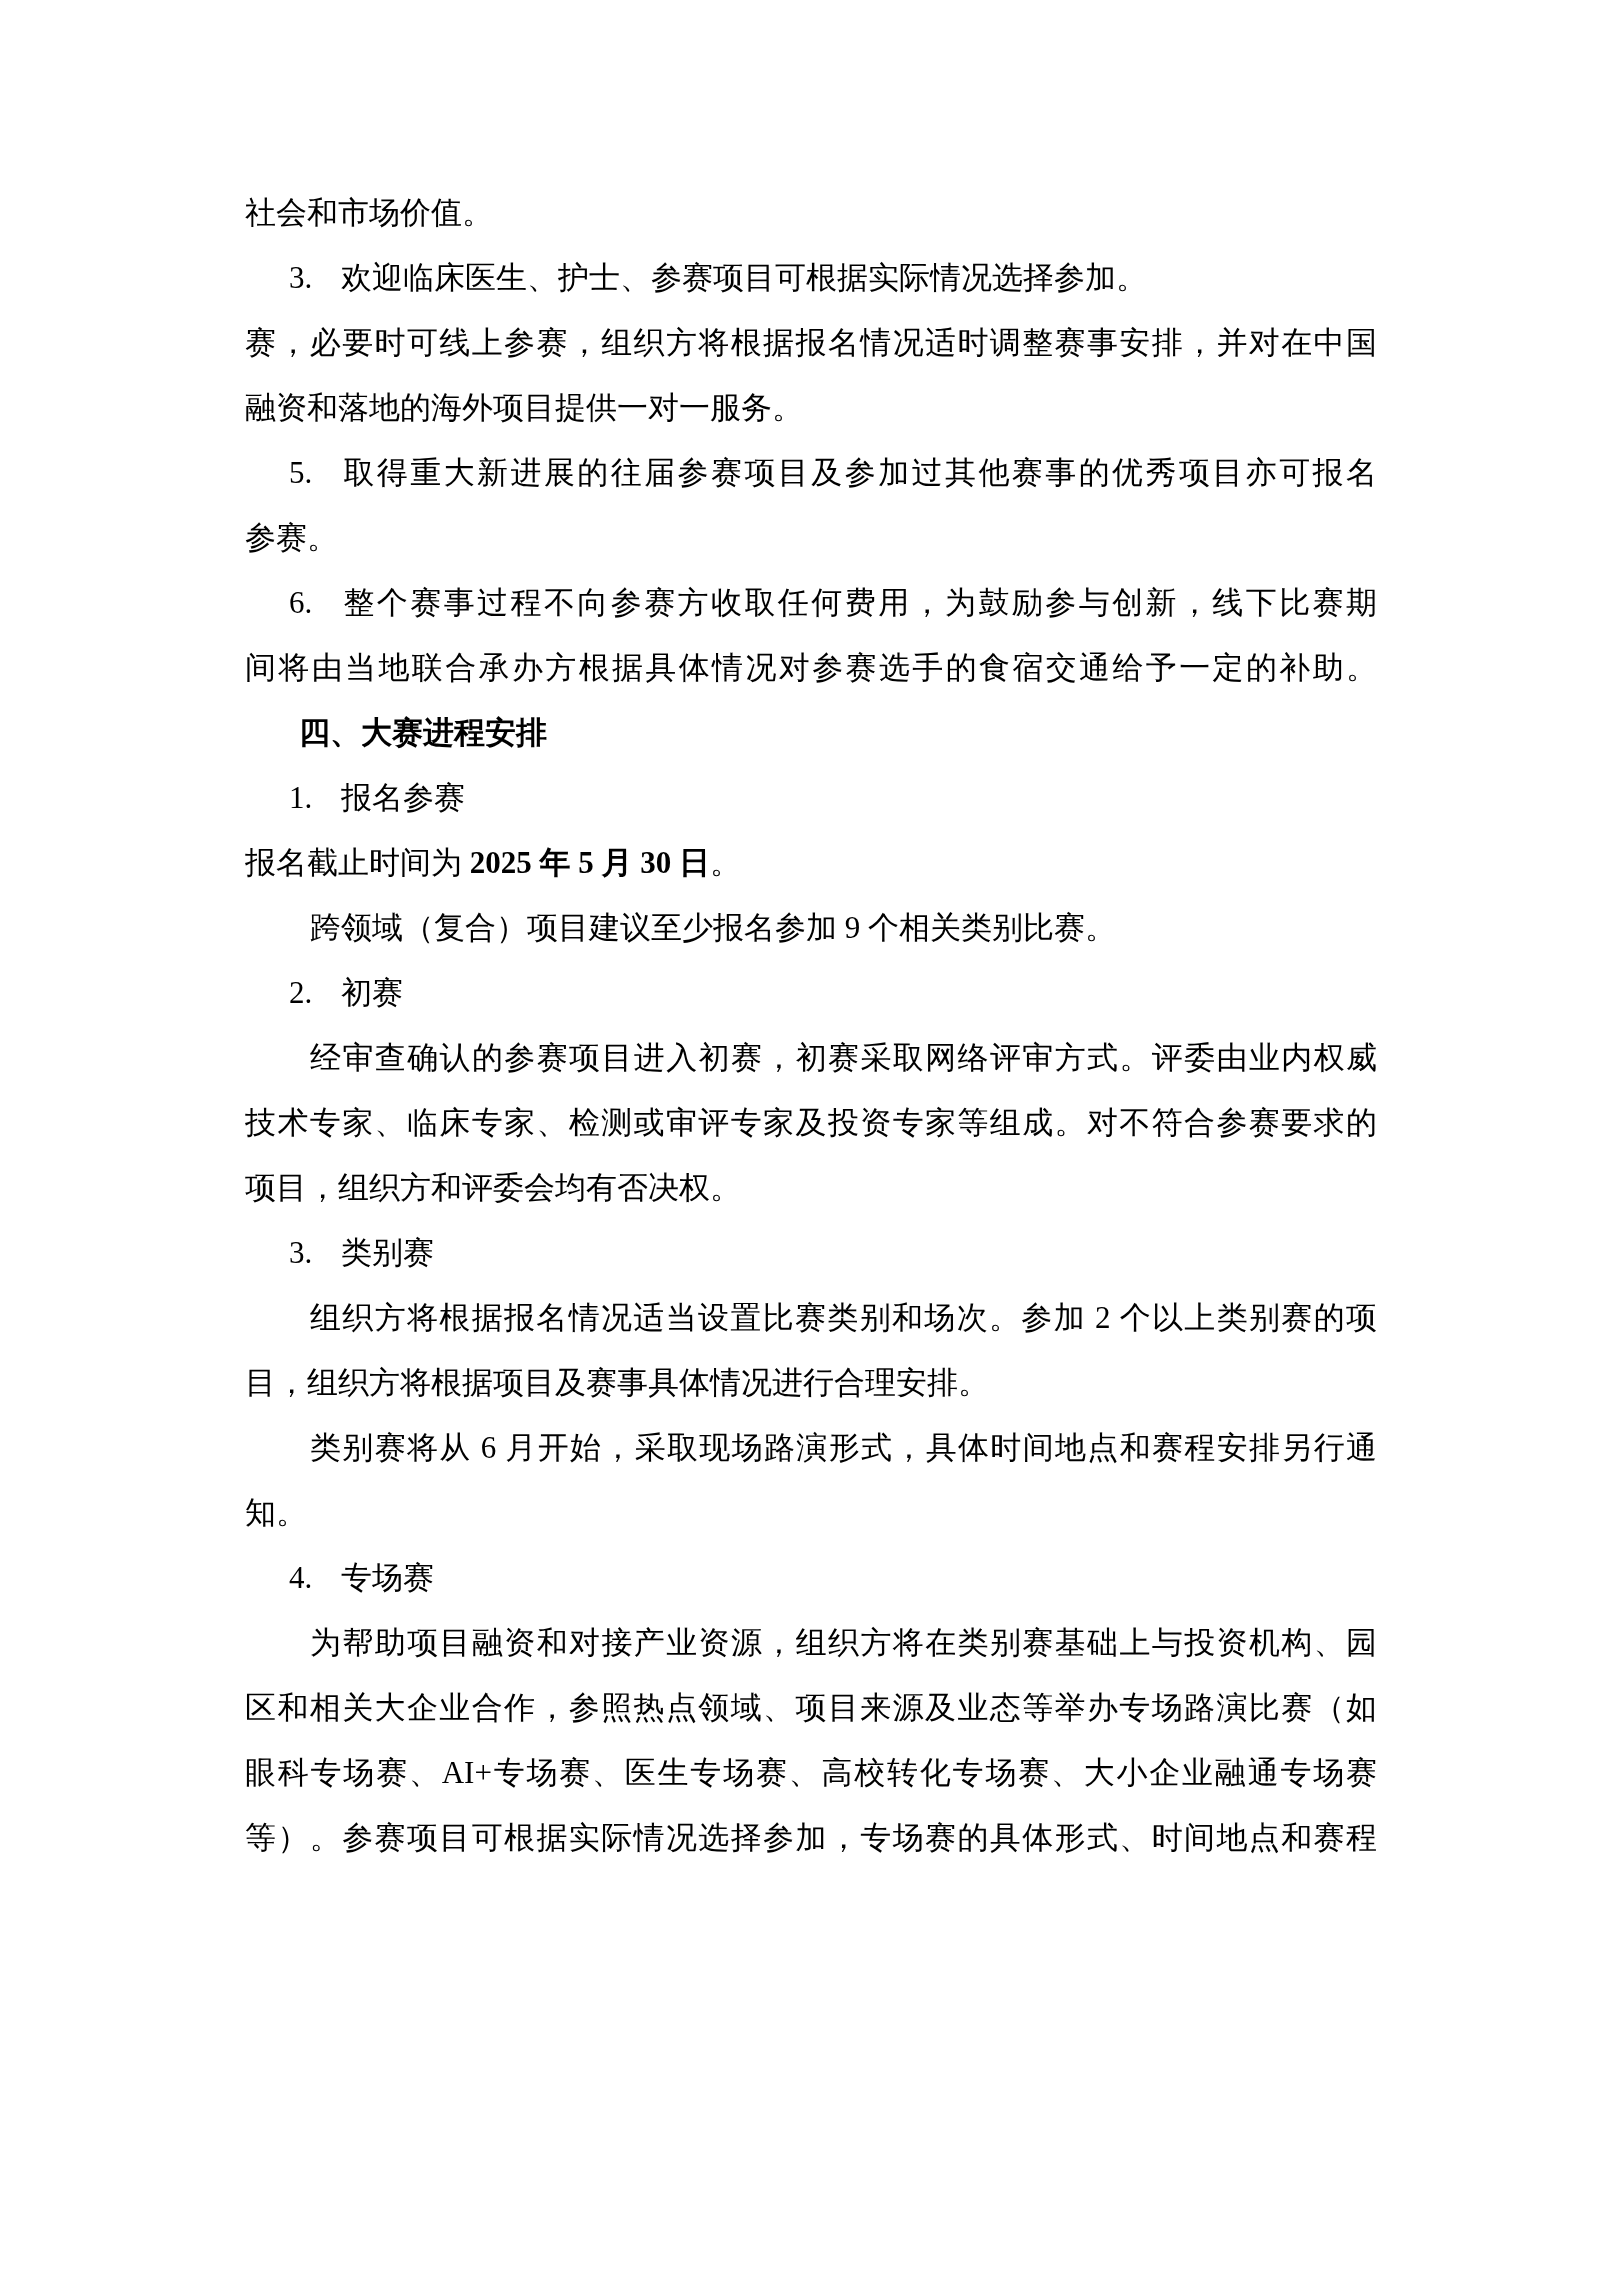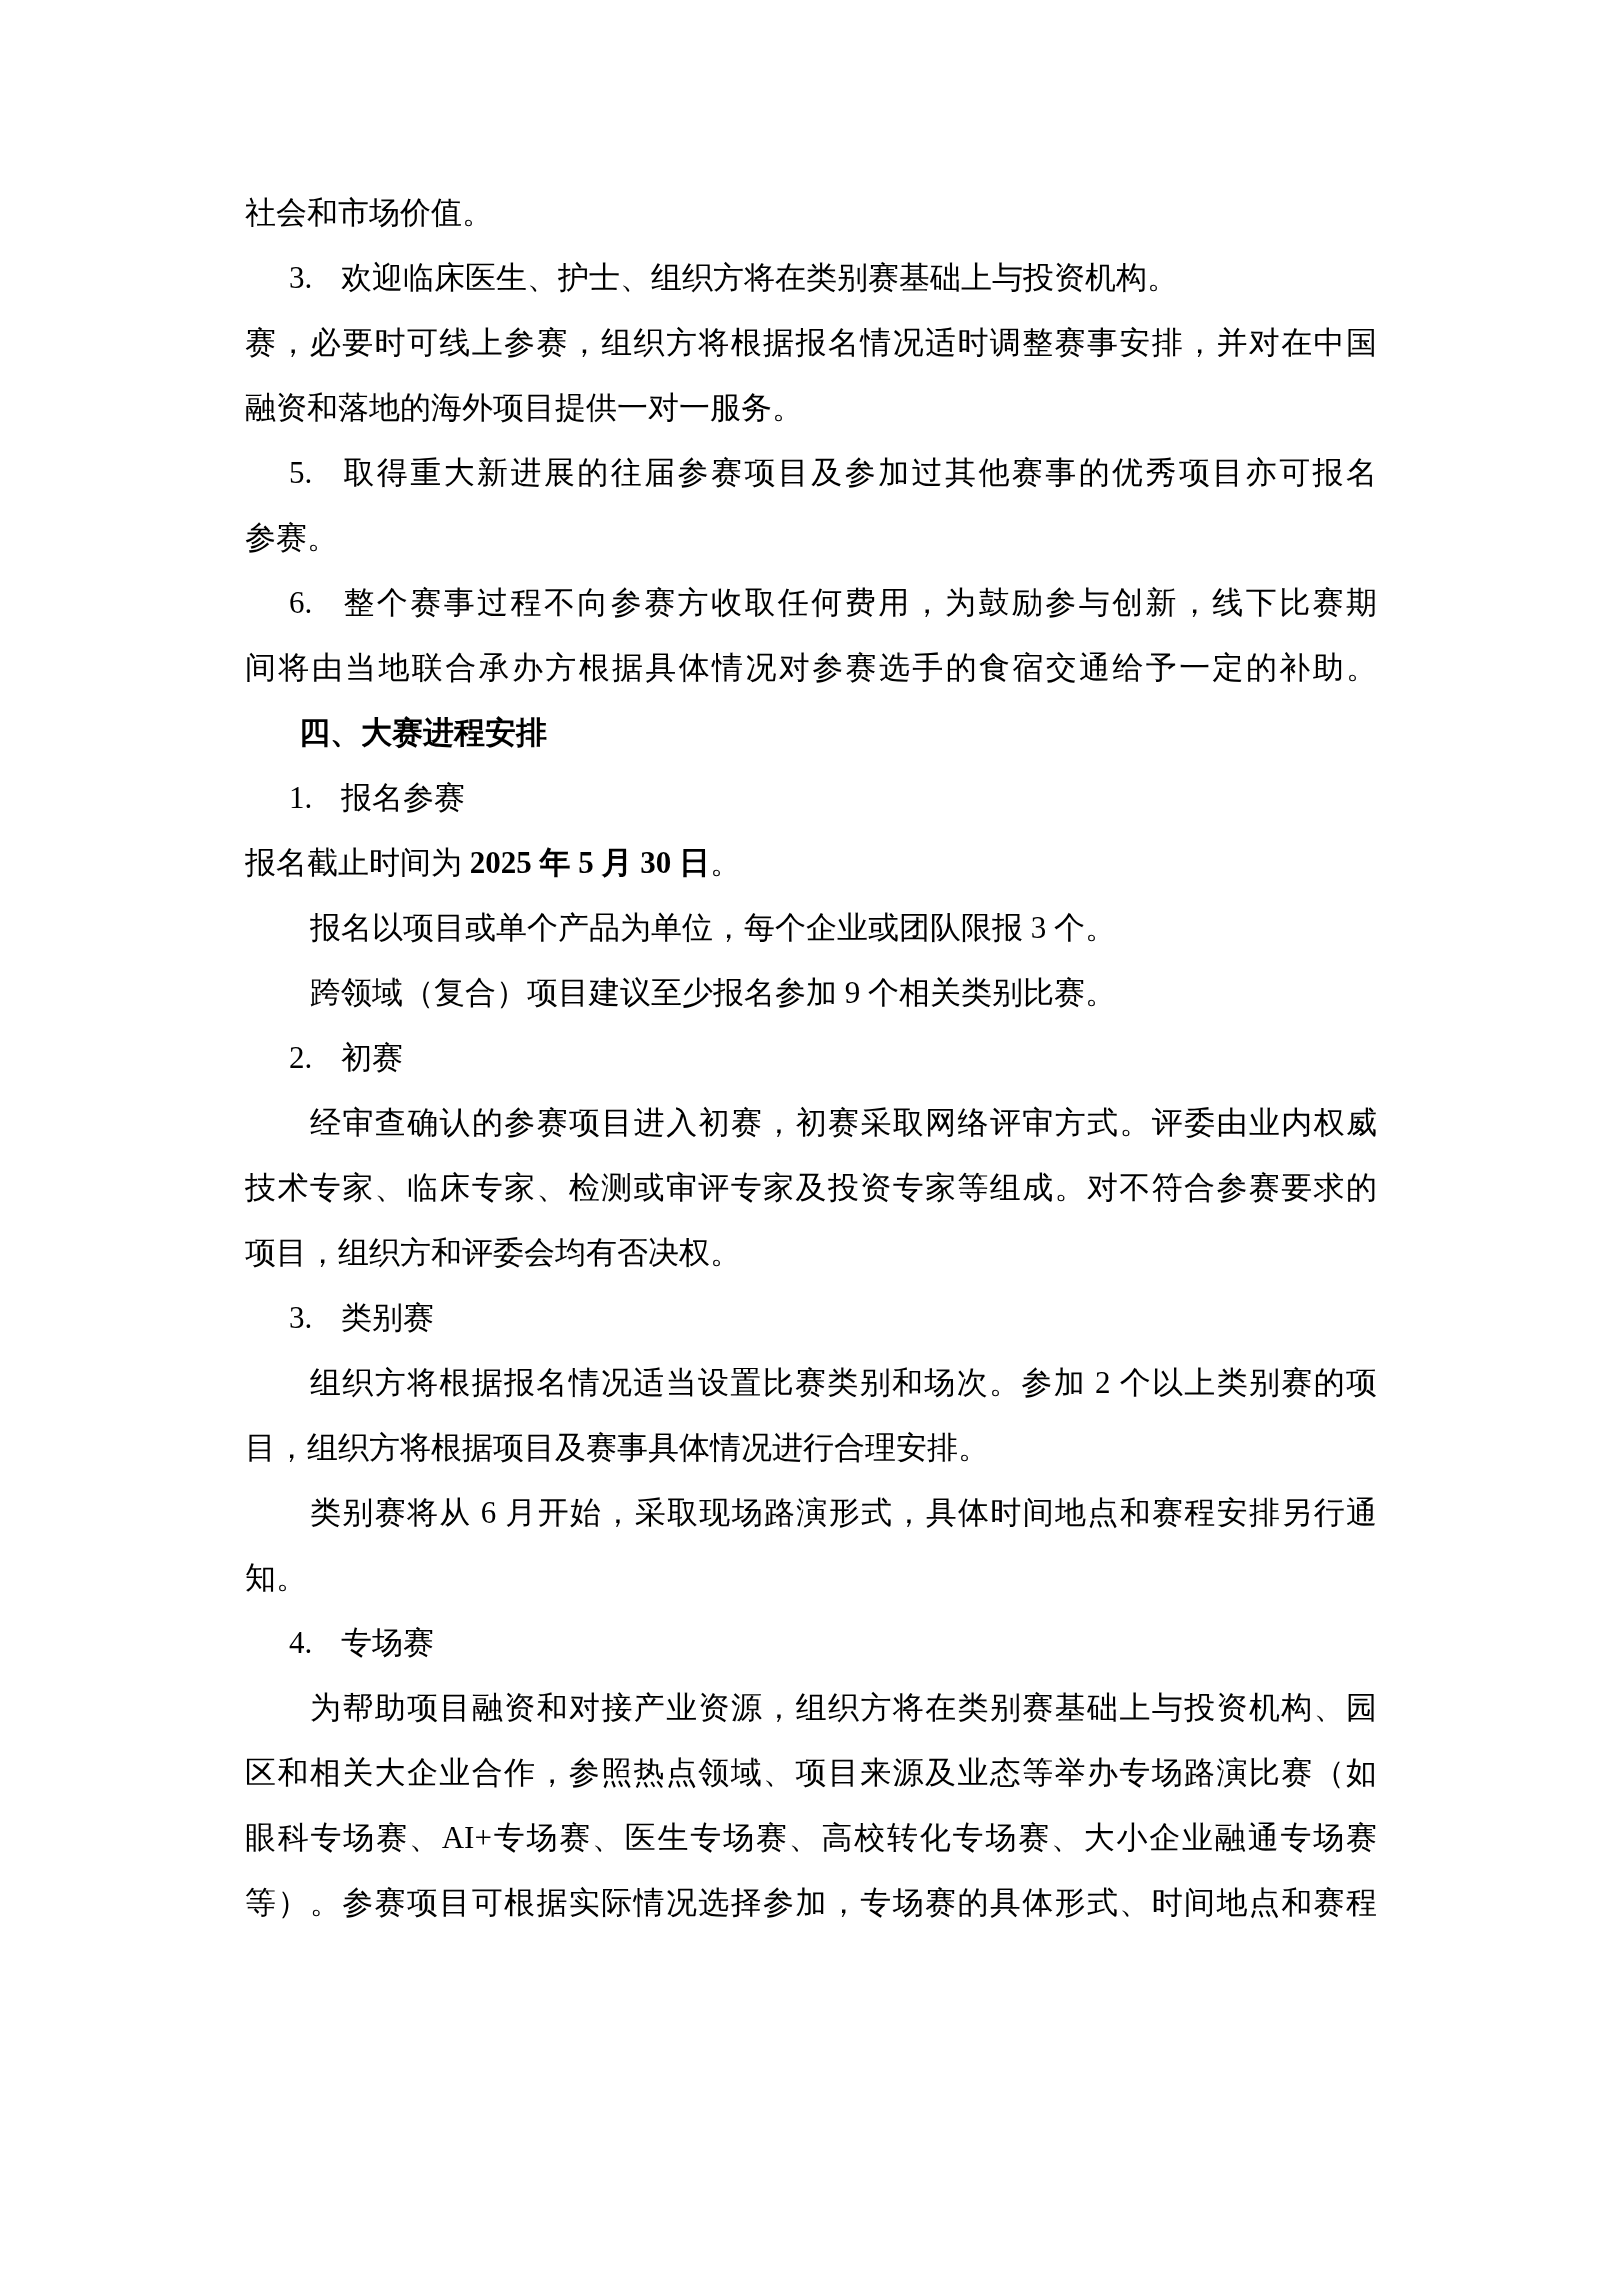--- a/index.html
+++ b/index.html
@@ -18,31 +18,30 @@
   .b{font-weight:700;}
   .footer{position:absolute;left:0;top:2053px;width:1623px;text-align:center;
           font-size:26px;line-height:39px;}
 </style>
 </head>
 <body>
 
 <div class="page">
   <div class="doc-body" id="doc-body">
       <div class="line plain"><span>社会和市场价值。</span></div>
-      <div class="line item"><span class="num">3.</span><span>欢迎临床医生、护士、组织方将在类别赛基础上与投资机构。</span></div>
+      <div class="line item"><span class="num">3.</span><span>欢迎临床医生、护士、参赛项目可根据实际情况选择参加。</span></div>
       <div class="line plain jf"><span>赛，必要时可线上参赛，组织方将根据报名情况适时调整赛事安排，并对在中国</span></div>
       <div class="line plain"><span>融资和落地的海外项目提供一对一服务。</span></div>
       <div class="line item jf"><span class="num">5.</span><span>取得重大新进展的往届参赛项目及参加过其他赛事的优秀项目亦可报名</span></div>
       <div class="line plain"><span>参赛。</span></div>
       <div class="line item jf"><span class="num">6.</span><span>整个赛事过程不向参赛方收取任何费用，为鼓励参与创新，线下比赛期</span></div>
       <div class="line plain jf"><span>间将由当地联合承办方根据具体情况对参赛选手的食宿交通给予一定的补助。</span></div>
       <div class="line heading"><span class="b">四、大赛进程安排</span></div>
       <div class="line item"><span class="num">1.</span><span>报名参赛</span></div>
       <div class="line plain"><span>报名截止时间为 </span><span class="b">2025 年 5 月 30 日</span><span>。</span></div>
-      <div class="line para"><span>报名以项目或单个产品为单位，每个企业或团队限报 3 个。</span></div>
       <div class="line para"><span>跨领域（复合）项目建议至少报名参加 9 个相关类别比赛。</span></div>
       <div class="line item"><span class="num">2.</span><span>初赛</span></div>
       <div class="line para jf"><span>经审查确认的参赛项目进入初赛，初赛采取网络评审方式。评委由业内权威</span></div>
       <div class="line plain jf"><span>技术专家、临床专家、检测或审评专家及投资专家等组成。对不符合参赛要求的</span></div>
       <div class="line plain"><span>项目，组织方和评委会均有否决权。</span></div>
       <div class="line item"><span class="num">3.</span><span>类别赛</span></div>
       <div class="line para jf"><span>组织方将根据报名情况适当设置比赛类别和场次。参加 2 个以上类别赛的项</span></div>
       <div class="line plain"><span>目，组织方将根据项目及赛事具体情况进行合理安排。</span></div>
       <div class="line para jf"><span>类别赛将从 6 月开始，采取现场路演形式，具体时间地点和赛程安排另行通</span></div>
       <div class="line plain"><span>知。</span></div>

